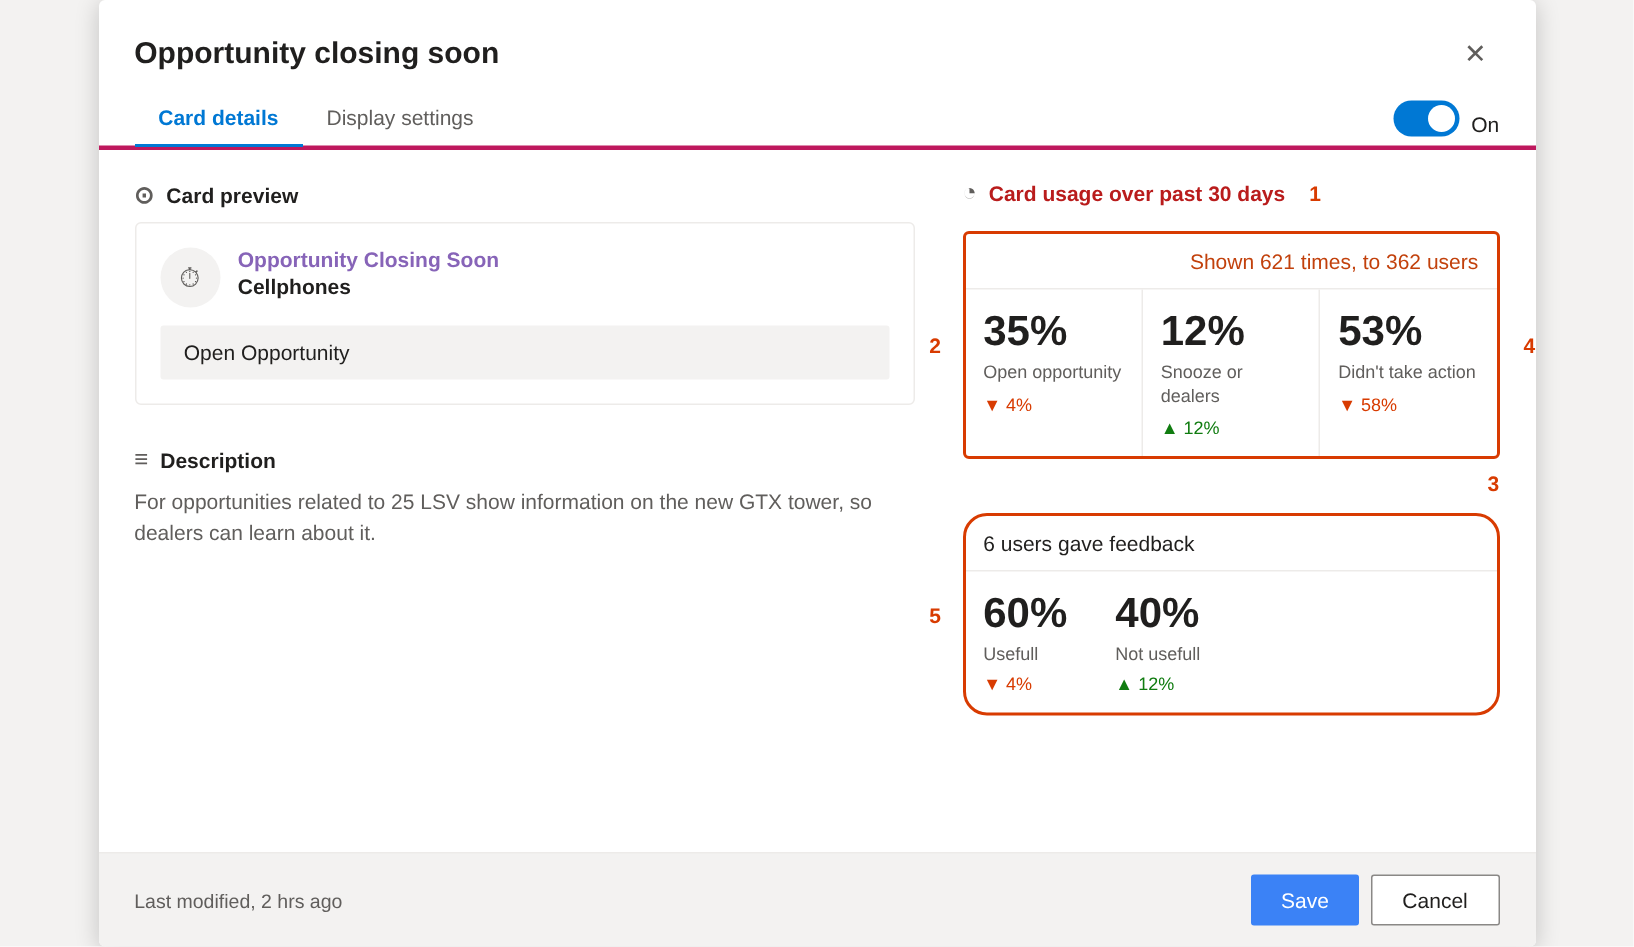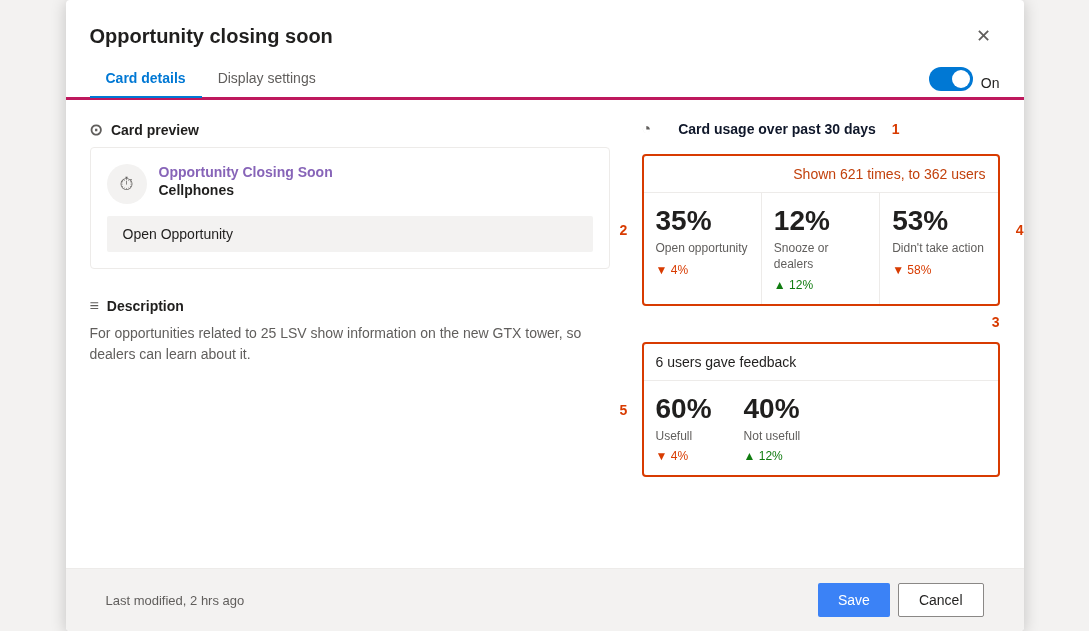--- a/index.html
+++ b/index.html
@@ -199,22 +199,21 @@
     .usage-header {
       display: flex;
       align-items: center;
       gap: 8px;
       margin-bottom: 4px;
     }
     .usage-icon { font-size: 16px; color: #605e5c; }
     .usage-title {
       font-size: 14px;
       font-weight: 600;
-      color: #0f172a;
-      margin-left: 19px;
+      color: #b91c1c;
     }
     
     .stats-container {
       border: 2px solid #d83b01;
       border-radius: 4px;
       padding: 0;
       overflow: hidden;
     }
     .stats-shown-row {
       padding: 10px 12px;
@@ -249,21 +248,21 @@
       font-size: 12px;
       display: flex;
       align-items: center;
       gap: 3px;
     }
     .stat-delta.down { color: #d83b01; }
     .stat-delta.up { color: #107c10; }
     
     .feedback-container {
       border: 2px solid #d83b01;
-      border-radius: 4px;
+      border-radius: 16px;
       overflow: hidden;
       position: relative;
     }
     .feedback-header-row {
       padding: 10px 12px;
       font-size: 14px;
       color: #201f1e;
       font-weight: 500;
       border-bottom: 1px solid #edebe9;
     }
@@ -293,21 +292,21 @@
     .feedback-delta.down { color: #d83b01; }
     .feedback-delta.up { color: #107c10; }
     .annot-num {
       font-size: 14px;
       font-weight: 700;
       color: #d83b01;
     }
     
     .dialog-footer {
       background: #f3f2f1;
-      padding: 14px 40px;
+      padding: 14px 24px;
       display: flex;
       align-items: center;
       justify-content: space-between;
       border-top: 1px solid #edebe9;
     }
     .footer-modified {
       font-size: 13px;
       color: #605e5c;
     }
     .footer-btns {

